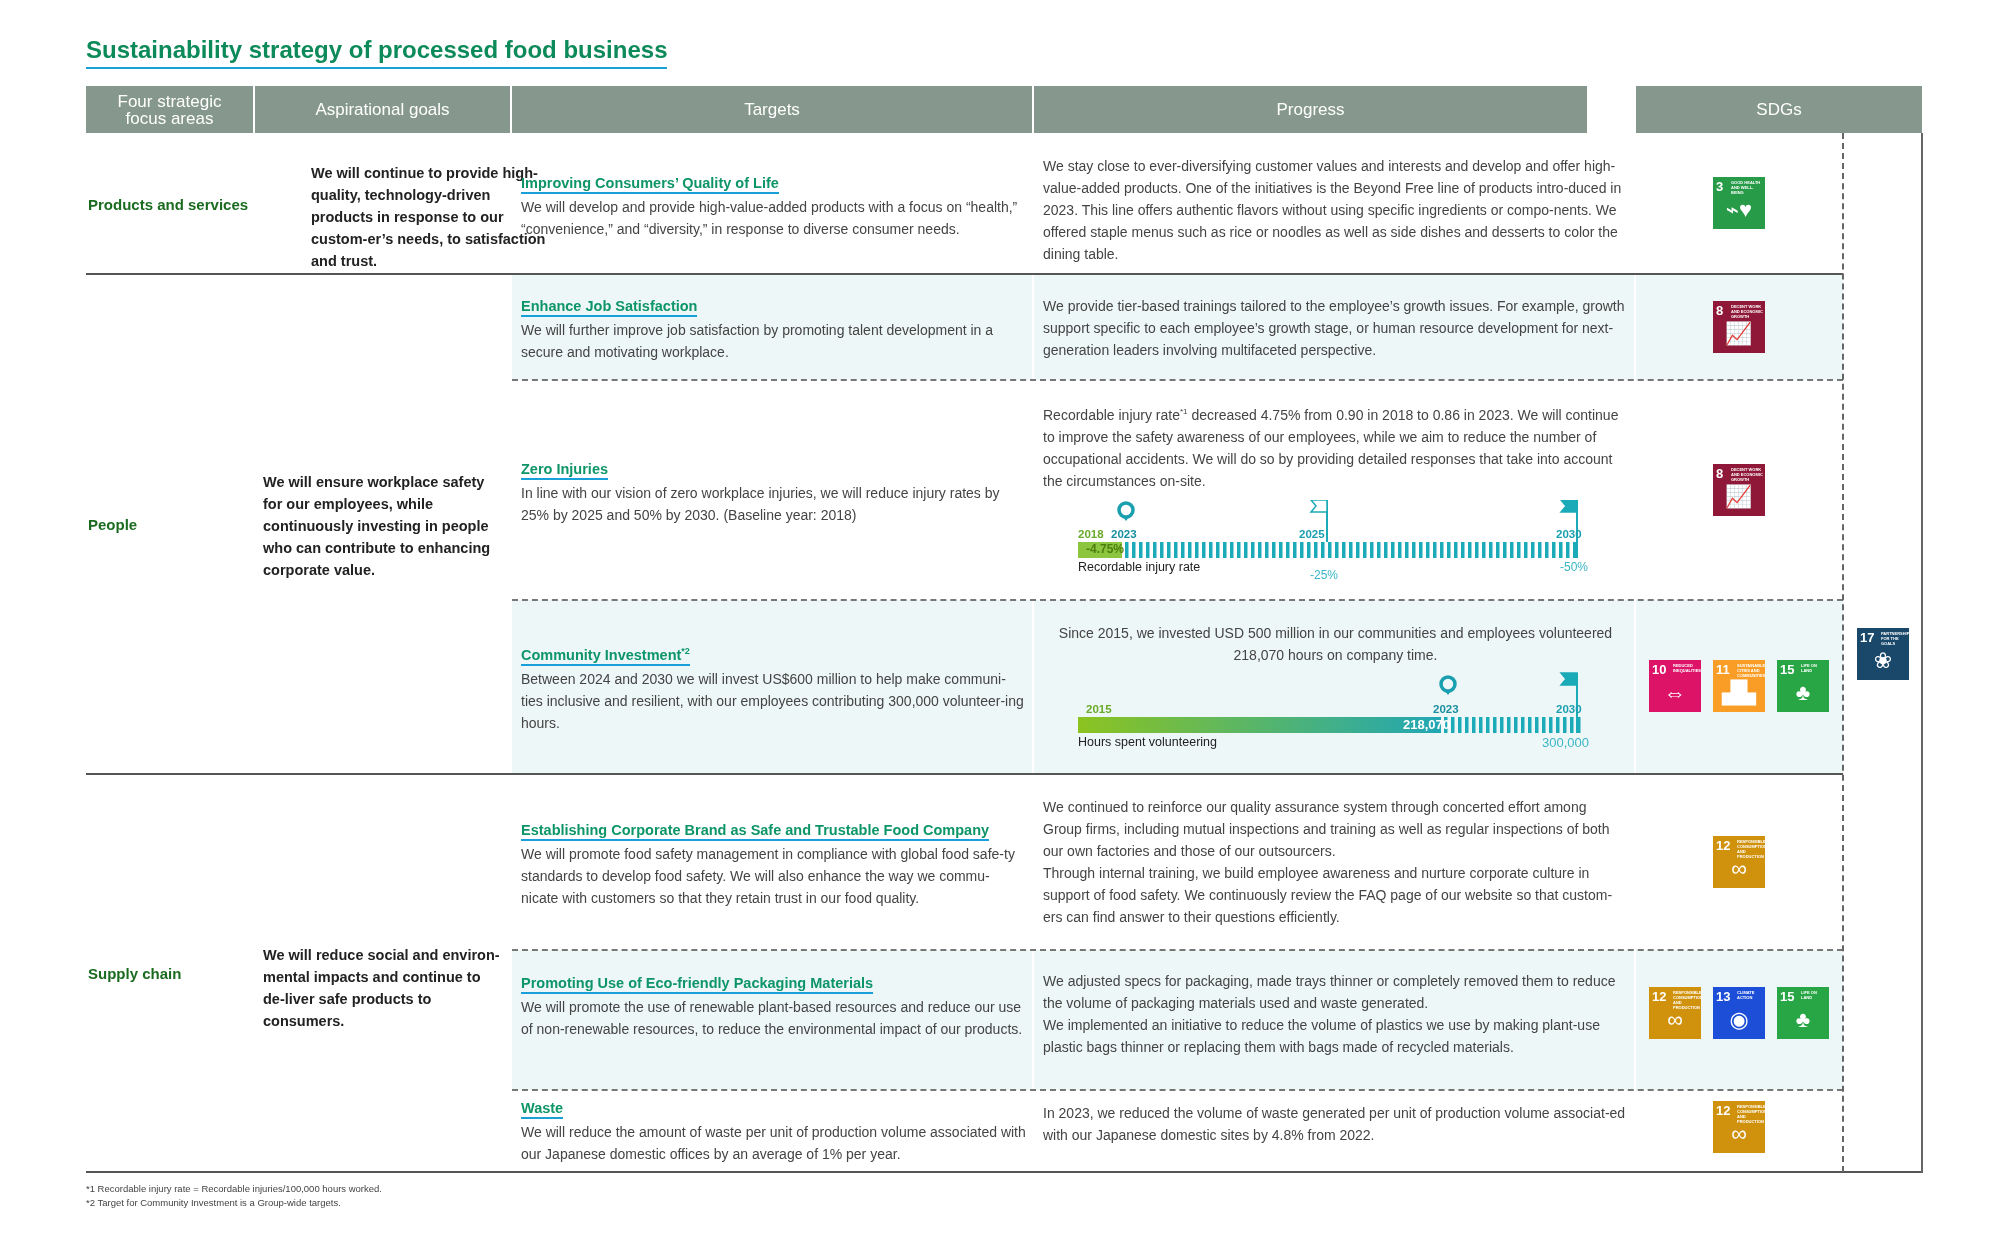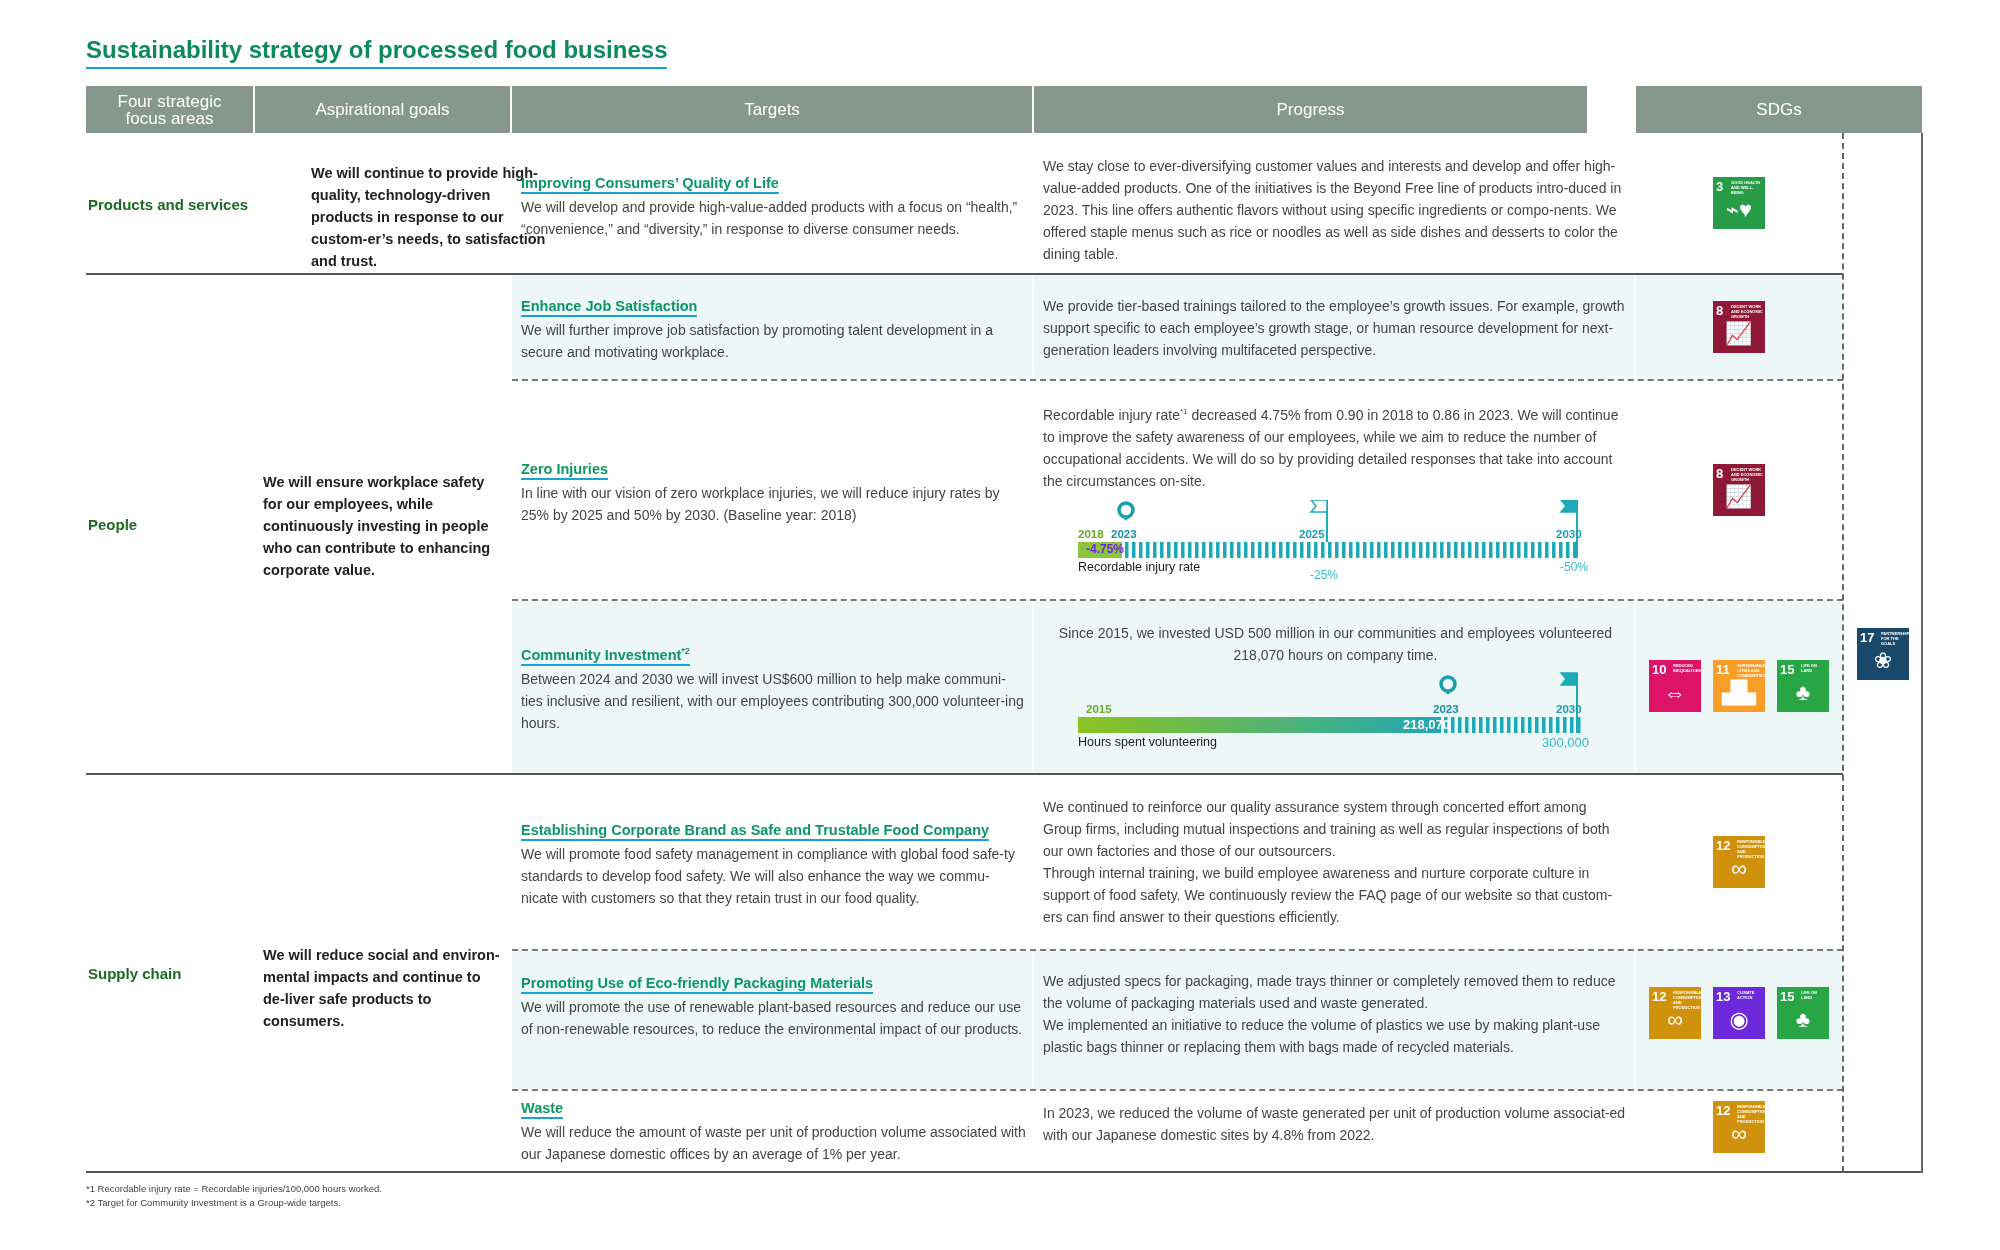--- a/index.html
+++ b/index.html
@@ -183,21 +183,21 @@
       <path d="M45,17 L48,21 L51,17 Z" fill="#1a9faf"></path>
       <line x1="249" y1="0" x2="249" y2="42" stroke="#1aaab8" stroke-width="2"></line>
       <path d="M249,0 L233,0 L238,6 L233,12 L249,12 Z" fill="#fff" stroke="#1aaab8" stroke-width="1.5"></path>
       <line x1="499" y1="0" x2="499" y2="58" stroke="#1aaab8" stroke-width="2"></line>
       <path d="M499,0 L483,0 L488,6 L483,12 L499,12 Z" fill="#1aaab8" stroke="#1aaab8" stroke-width="1.5"></path>
     </svg>
   <div class="ytick" style="left:0;top:28px;color:#6aab2a;">2018</div>
   <div class="ytick" style="left:33px;top:28px;color:#1a8fa0;">2023</div>
   <div class="ytick" style="left:221px;top:28px;color:#1a9fb0;">2025</div>
   <div class="ytick" style="left:478px;top:28px;color:#1a9fb0;">2030</div>
-  <div class="abs" style="left:8px;top:42px;font-size:12px;color:#6d28d9;font-weight:bold;">-4.75%</div>
+  <div class="abs" style="left:8px;top:42px;font-size:12px;color:#4d7c0f;font-weight:bold;">-4.75%</div>
   <div class="chart-lbl" style="left:0;top:60px;">Recordable injury rate</div>
   <div class="chart-val" style="left:232px;top:60px;margin-top:8px;">-25%</div>
   <div class="chart-val" style="left:482px;top:60px;">-50%</div>
 </div>
 
 <div class="abs" id="chart-vol" style="left:1078px;top:670px;width:510px;height:80px;">
   <svg id="vol-svg" width="510" height="80">
       <defs>
         <linearGradient id="vg" x1="0" x2="1" y1="0" y2="0">
           <stop offset="0" stop-color="#8cc320"></stop>
@@ -272,21 +272,21 @@
     <div class="sdg" style="left: 1713px; top: 836px; background: rgb(208, 146, 13);">
       <span class="num">12</span>
       <span class="lbl" style="left: 24px; width: 26px;">Responsible consumption and production</span>
       <span class="glyph">∞</span>
     </div>
     <div class="sdg" style="left: 1649px; top: 987px; background: rgb(208, 146, 13);">
       <span class="num">12</span>
       <span class="lbl" style="left: 24px; width: 26px;">Responsible consumption and production</span>
       <span class="glyph">∞</span>
     </div>
-    <div class="sdg" style="left: 1713px; top: 987px; background: #6d28d9;">
+    <div class="sdg" style="left: 1713px; top: 987px; background: #1d4ed8;">
       <span class="num">13</span>
       <span class="lbl" style="left: 24px; width: 26px;">Climate action</span>
       <span class="glyph">◉</span>
     </div>
     <div class="sdg" style="left: 1777px; top: 987px; background: rgb(40, 166, 70);">
       <span class="num">15</span>
       <span class="lbl" style="left: 24px; width: 26px;">Life on land</span>
       <span class="glyph">♣</span>
     </div>
     <div class="sdg" style="left: 1713px; top: 1101px; background: rgb(208, 146, 13);">

